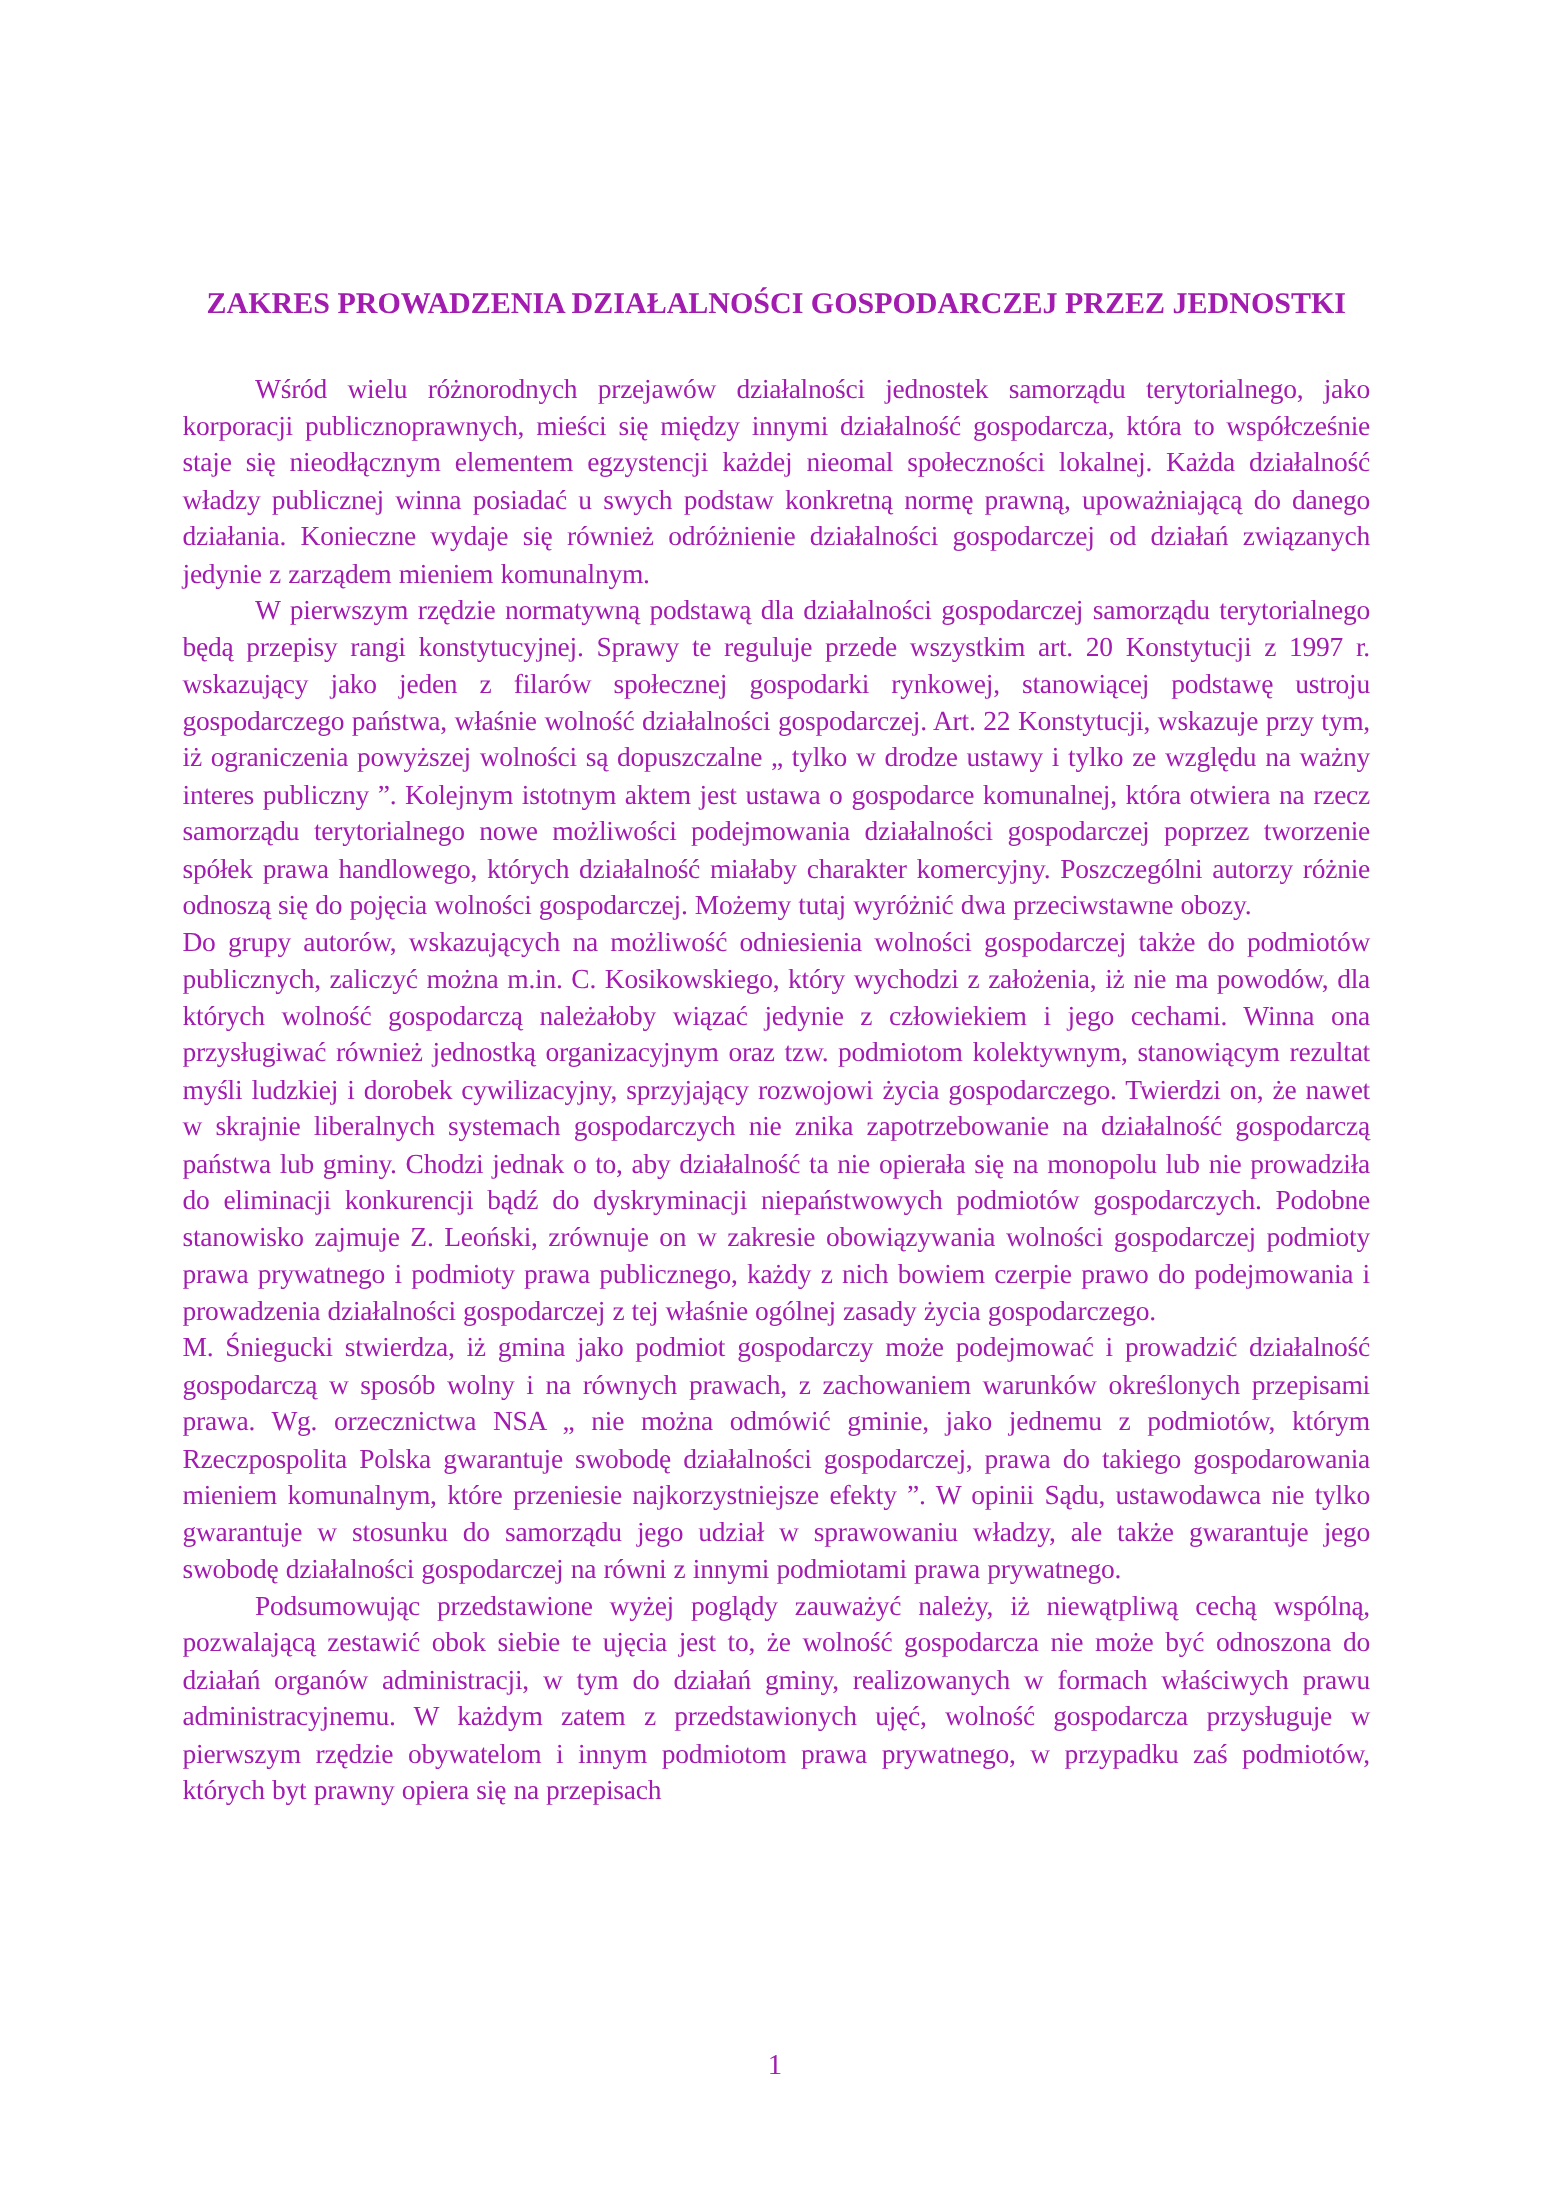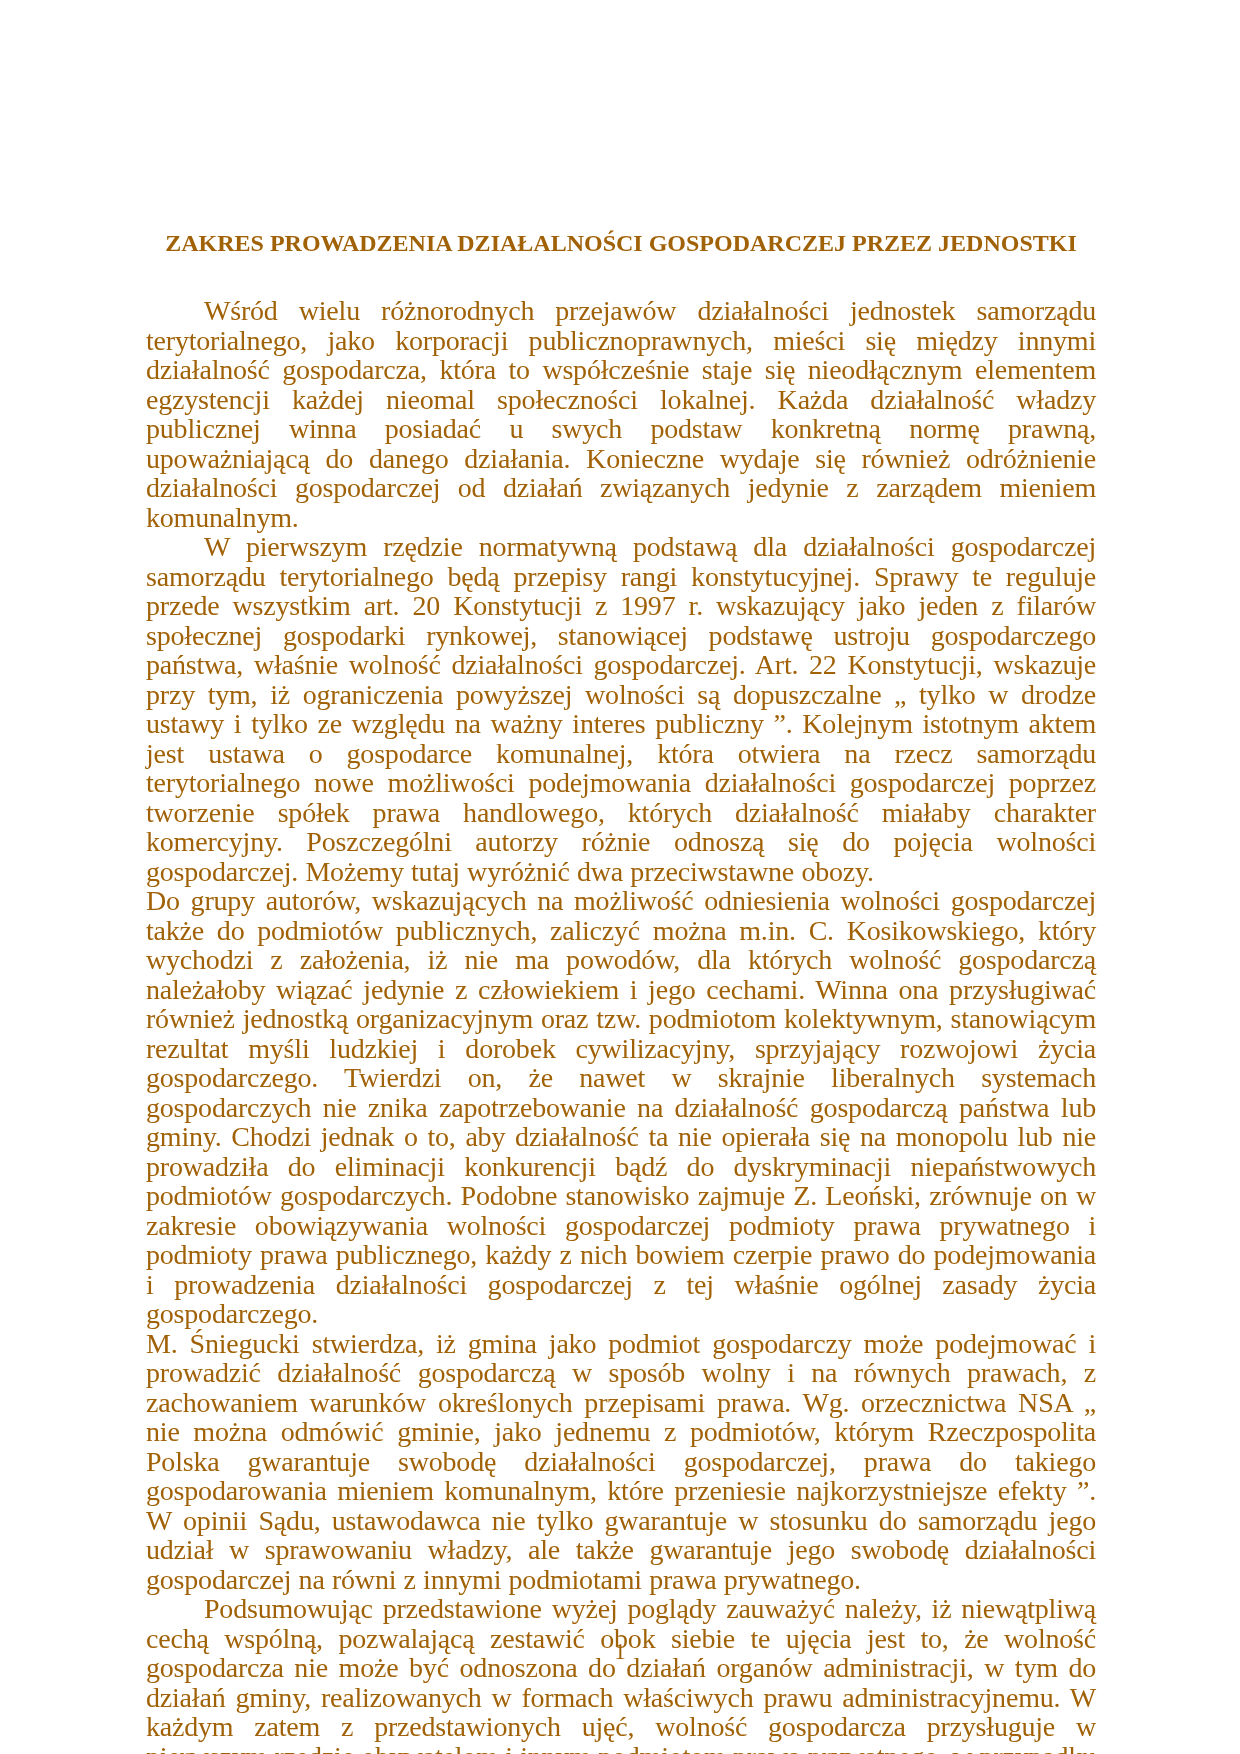--- a/index.html
+++ b/index.html
@@ -8,21 +8,21 @@
     padding: 0;
     background: #ffffff;
   }
   .page {
     position: relative;
     width: 1240px;
     height: 1754px;
     background: #ffffff;
     overflow: hidden;
     font-family: "Liberation Serif", serif;
-    color: #a16207;
+    color: #a21caf;
   }
   .column {
     position: absolute;
     left: 146px;
     top: 0;
     width: 950px;
   }
   .doc-title {
     margin-top: 228px;
     margin-bottom: 38px;
@@ -31,21 +31,21 @@
     font-size: 24px;
     line-height: 30px;
     letter-spacing: 0px;
   }
   .title-line {
     white-space: nowrap;
   }
   .doc-body p.para {
     margin: 0;
     text-align: justify;
-    font-size: 28px;
+    font-size: 22px;
     line-height: 29.5px;
     letter-spacing: -0.2px;
     word-spacing: 0.5px;
   }
   .doc-body p.para.indent {
     text-indent: 58px;
   }
   .page-number {
     position: absolute;
     top: 1638px;

